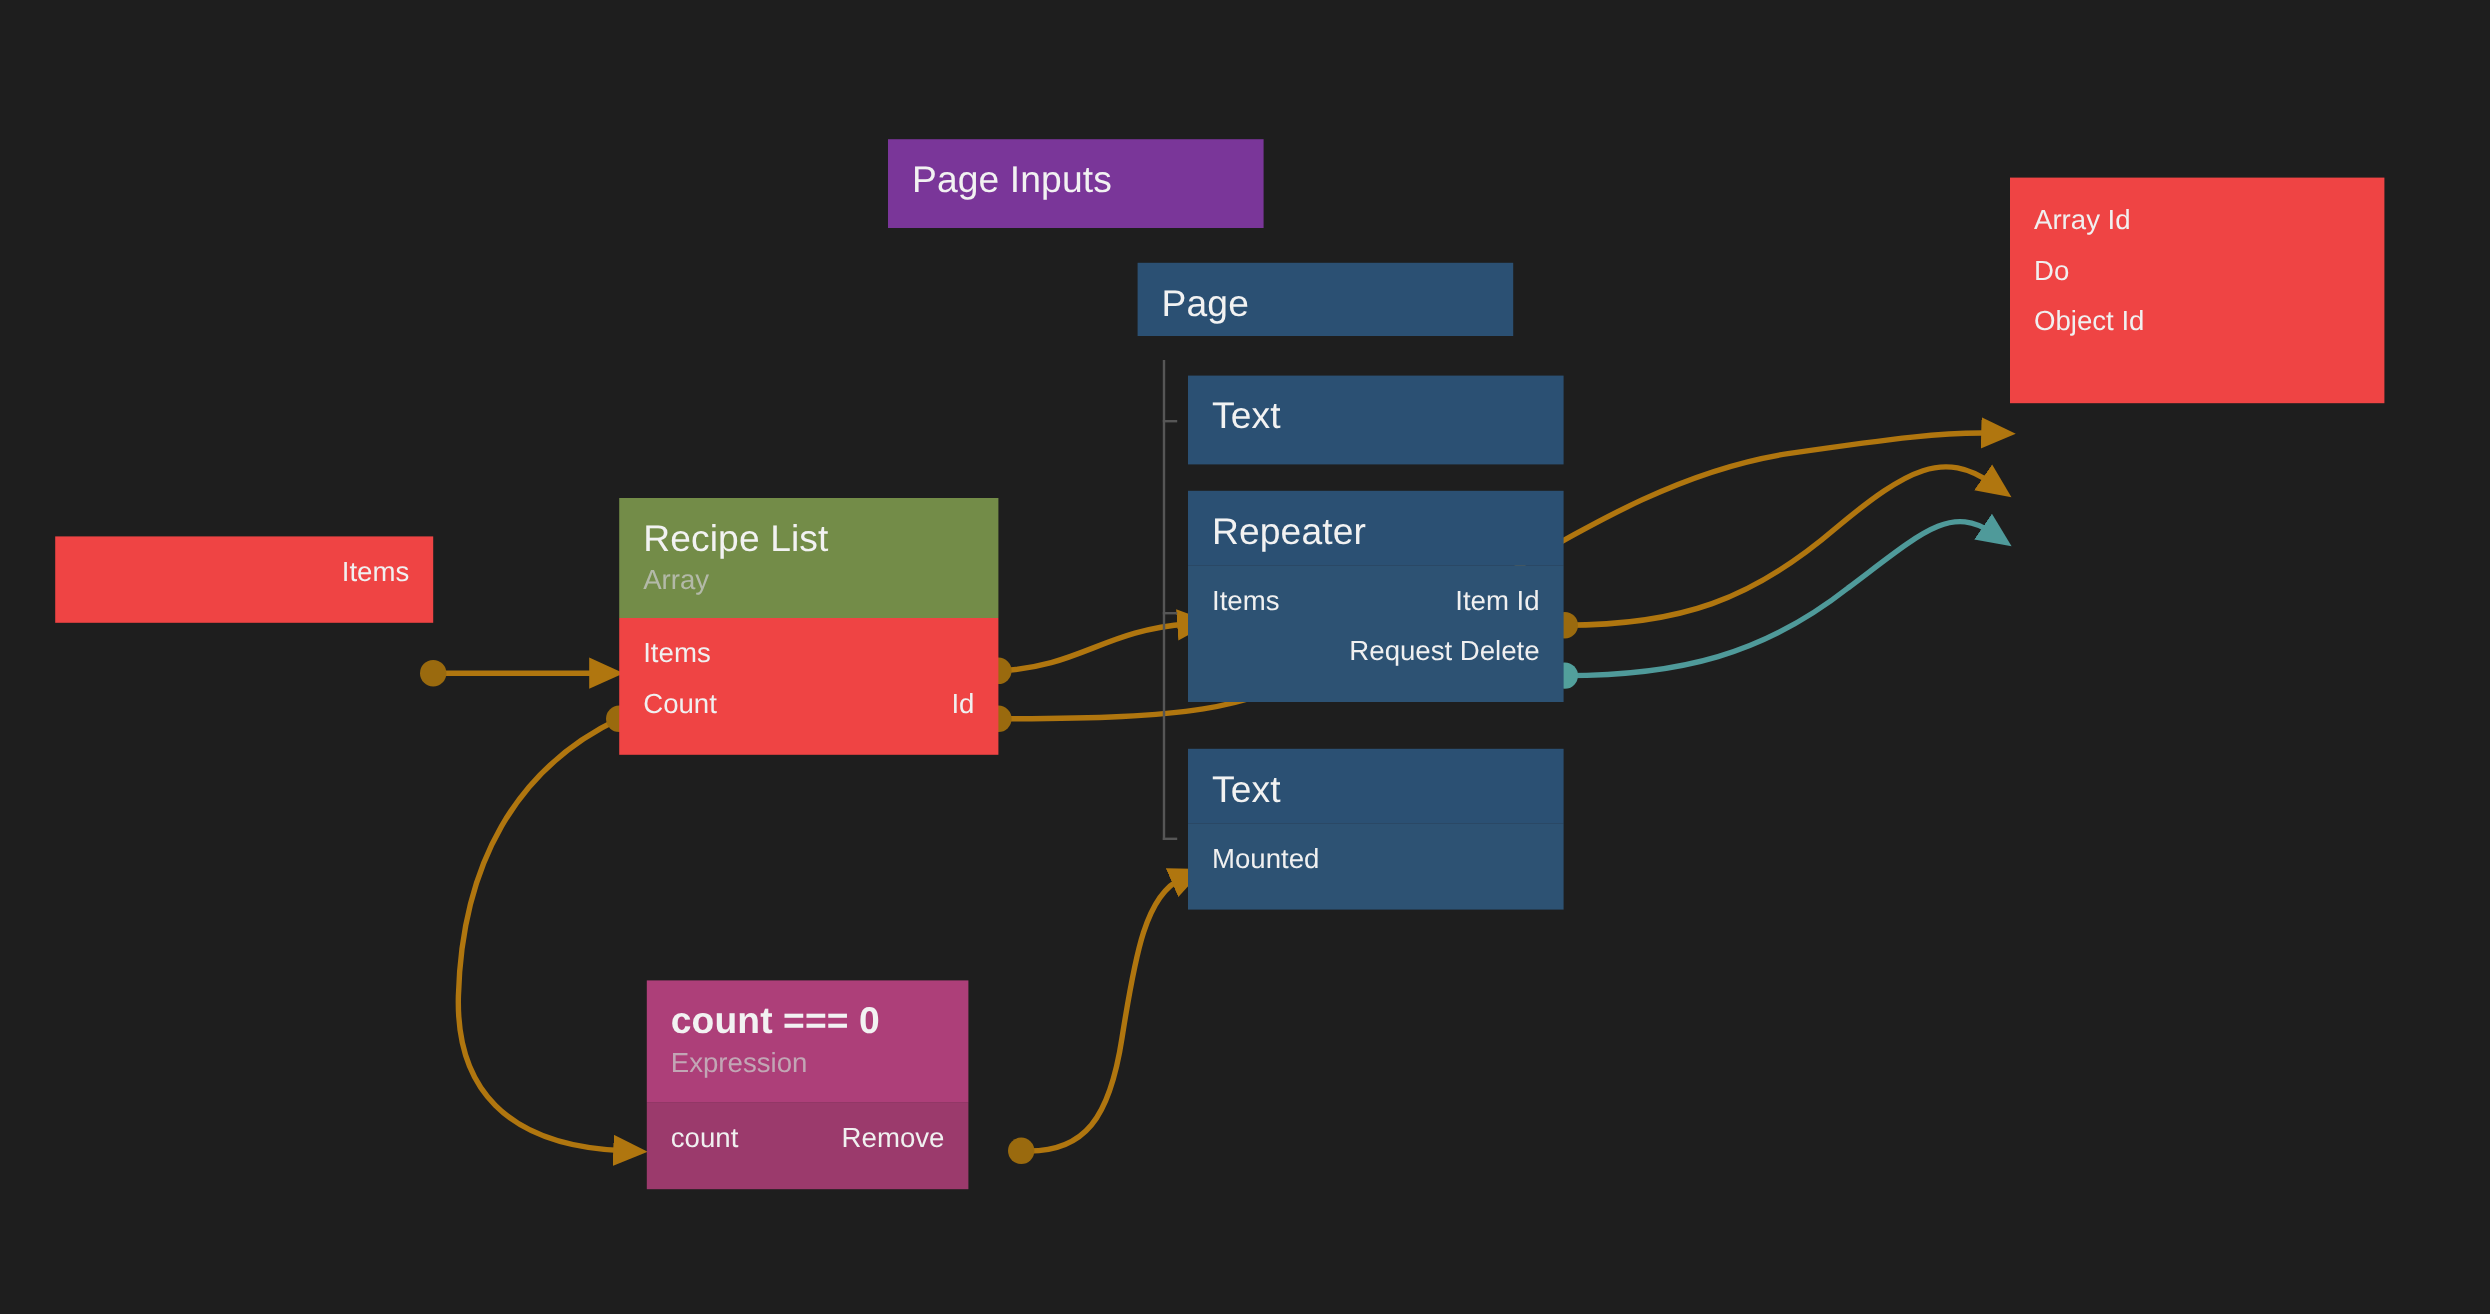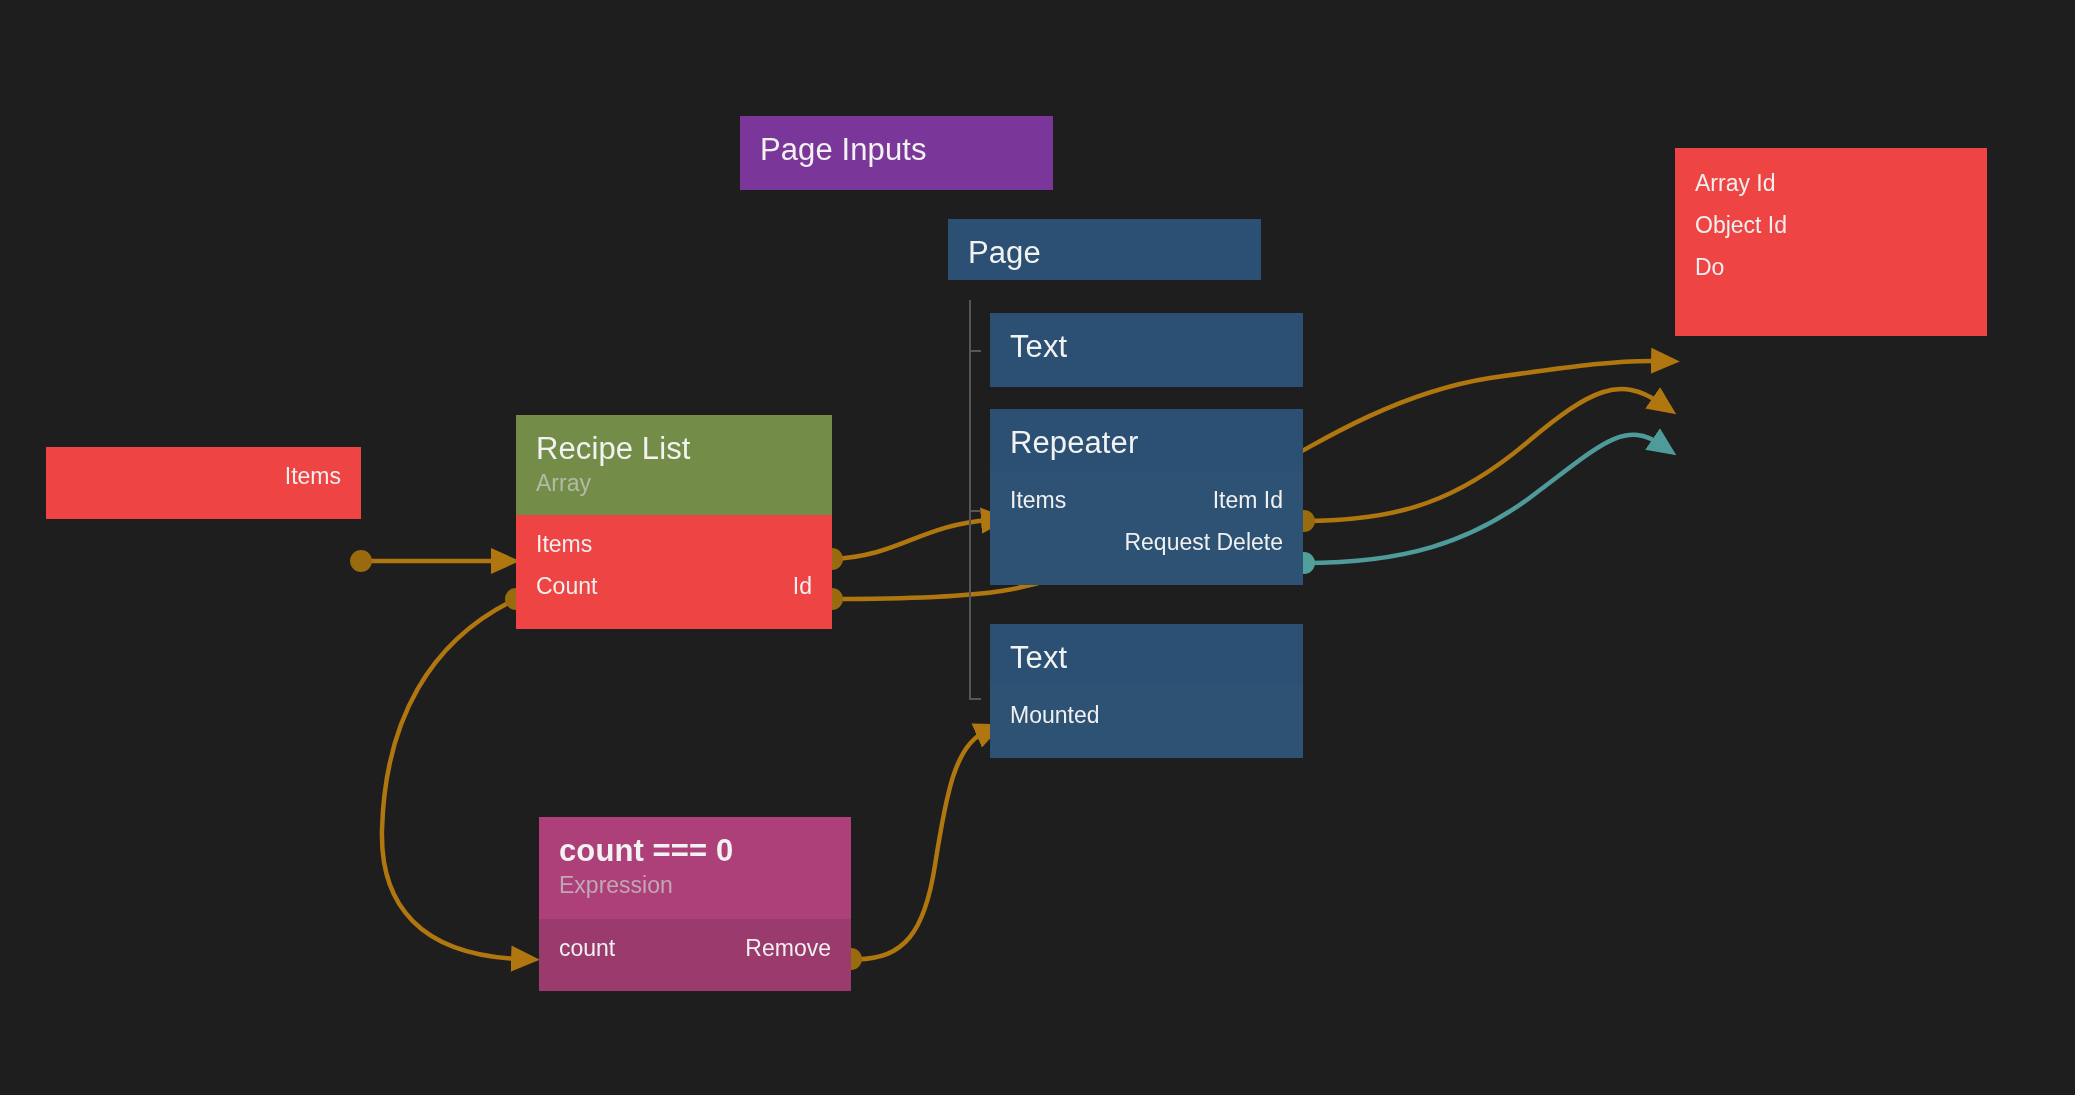--- a/index.html
+++ b/index.html
@@ -195,40 +195,40 @@
       <div class="port-row">
         <span class="port-label">Items</span>
       </div>
       <div class="port-row">
         <span class="port-label">Count</span>
         <span class="port-label out">Id</span>
       </div>
     </div>
   </div>
 
-  <div class="node magenta" style="left:539px; top:817px; width:312px;">
+  <div class="node magenta" style="left:539px; top:817px; width:268px;">
     <div class="node-header" style="height:102px;">
       <div class="node-title bold">count === 0</div>
       <div class="node-subtitle">Expression</div>
     </div>
     <div class="node-body" style="padding-top:8px; padding-bottom:22px;">
       <div class="port-row">
         <span class="port-label">count</span>
         <span class="port-label out">Remove</span>
       </div>
     </div>
   </div>
 
   <div class="node green" style="left:1675px; top:148px; width:312px;">
     <div class="node-body" style="padding-top:14px; padding-bottom:48px;">
       <div class="port-row">
         <span class="port-label">Array Id</span>
       </div>
       <div class="port-row">
+        <span class="port-label">Do</span>
+      </div>
+      <div class="port-row">
         <span class="port-label">Object Id</span>
       </div>
-      <div class="port-row">
-        <span class="port-label">Do</span>
-      </div>
     </div>
   </div>
 
 </div>
 
 </body></html>

